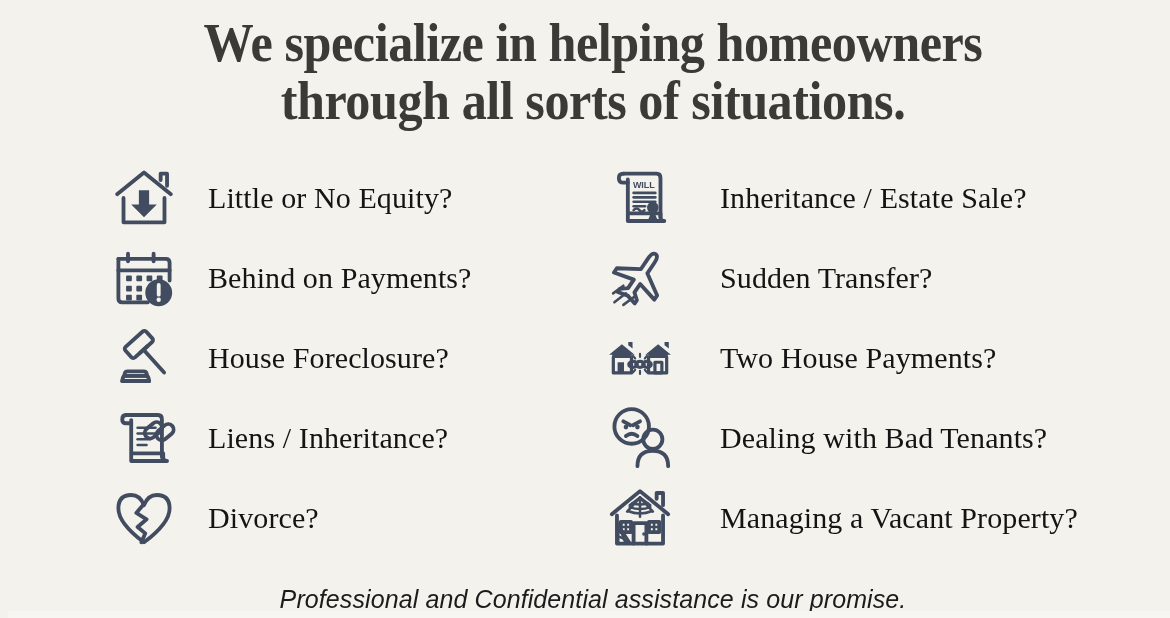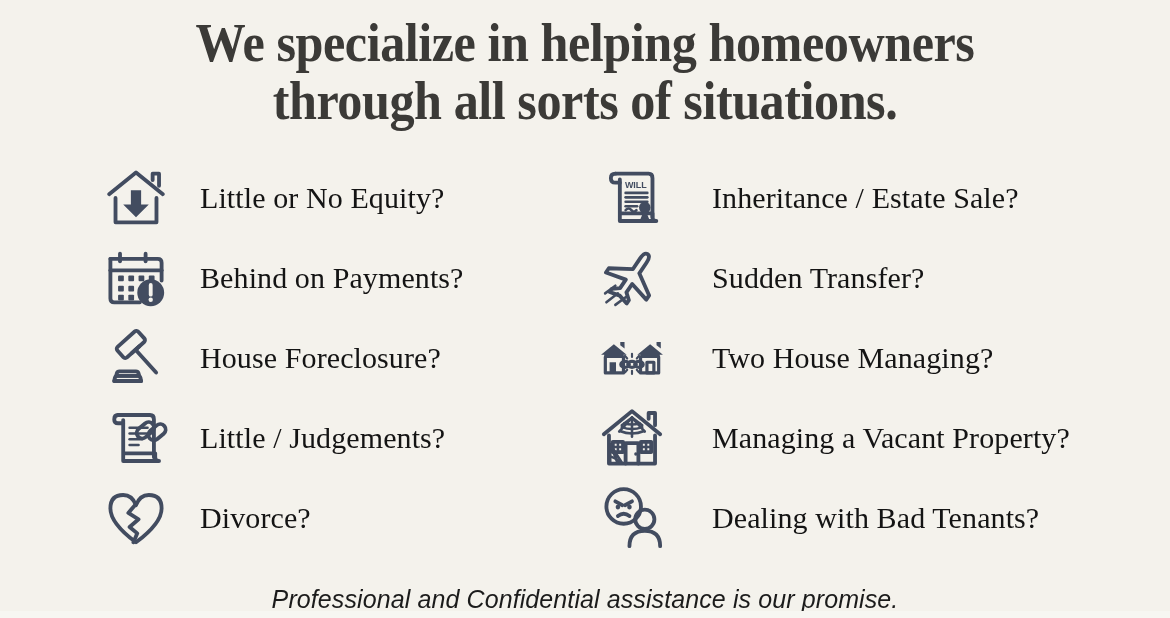--- a/index.html
+++ b/index.html
@@ -15,20 +15,21 @@
     font-family: "Liberation Sans", sans-serif;
     -webkit-font-smoothing: antialiased;
   }
 
   #slide {
     position: relative;
     width: 1048px;
     height: 618px;
     background: #f4f2ec;
     box-sizing: border-box;
+    margin-left: 8px;
   }
 
   
   #bottom-strip {
     position: absolute;
     left: 0;
     bottom: 0;
     width: 1170px;
     height: 7px;
     background: #f7f6f2;
@@ -204,21 +205,21 @@
           <path class="ic-thin" d="M40 34 L68 34"></path>
           <path class="ic-thin" d="M40 43 L68 43"></path>
           <path class="ic-thin" d="M40 52 L60 52"></path>
           <path class="ic-thin" d="M40 61 L54 61"></path>
           <g transform="translate(52 40) rotate(-40)">
             <rect class="ic" x="-4" y="-2" width="30" height="17" rx="8.5"></rect>
             <rect class="ic" x="8" y="12" width="30" height="17" rx="8.5"></rect>
           </g>
         </svg>
       </span>
-      <span class="reason-label">Little / Judgements?</span>
+      <span class="reason-label">Liens / Inheritance?</span>
     </div>
 
     <div class="reason-row">
       <span class="reason-icon">
         <svg viewBox="0 0 100 100" aria-hidden="true">
           <path class="ic" d="M50 30 Q44 14 30 14 Q10 14 10 35 Q10 58 50 88 Q90 58 90 35 Q90 14 70 14 Q56 14 50 30 Z"></path>
           <path class="ic" d="M50 28 L38 42 L54 52 L40 64 L52 74 L46 88"></path>
         </svg>
       </span>
       <span class="reason-label">Divorce?</span>
@@ -280,21 +281,37 @@
           <ellipse class="ic" cx="73" cy="62" rx="8" ry="5.5" stroke-width="5"></ellipse>
 
           <path class="ic-thin" d="M60 48 L60 42"></path>
           <path class="ic-thin" d="M51 51 L47 46"></path>
           <path class="ic-thin" d="M69 51 L73 46"></path>
           <path class="ic-thin" d="M60 74 L60 80"></path>
           <path class="ic-thin" d="M51 72 L47 77"></path>
           <path class="ic-thin" d="M69 72 L73 77"></path>
         </svg>
       </span>
-      <span class="reason-label">Two House Managing?</span>
+      <span class="reason-label">Two House Payments?</span>
+    </div>
+
+    <div class="reason-row">
+      <span class="reason-icon">
+        <svg viewBox="0 0 100 100" aria-hidden="true">
+          <circle class="ic" cx="37" cy="32" r="27"></circle>
+          <path class="ic" d="M24 24 L35 30" stroke-width="5"></path>
+          <path class="ic" d="M50 24 L39 30" stroke-width="5"></path>
+          <circle class="ic-fill" cx="28" cy="33" r="3.6"></circle>
+          <circle class="ic-fill" cx="46" cy="33" r="3.6"></circle>
+          <path class="ic" d="M28 47 Q37 40 46 47" stroke-width="5"></path>
+          <circle class="ic" cx="70" cy="52" r="15"></circle>
+          <path class="ic" d="M46 94 Q46 70 70 70 Q94 70 94 94"></path>
+        </svg>
+      </span>
+      <span class="reason-label">Dealing with Bad Tenants?</span>
     </div>
 
     <div class="reason-row">
       <span class="reason-icon">
         <svg viewBox="0 0 100 100" aria-hidden="true">
           <path class="ic" d="M6 44 L50 8 L94 44" stroke-width="5"></path>
           <path class="ic" d="M76 20 L76 11 L86 11 L86 30" stroke-width="5"></path>
           <path class="ic" d="M14 46 L14 90 L86 90 L86 46" stroke-width="5"></path>
 
           <path class="ic" d="M40 90 L40 58 L60 58 L60 90" stroke-width="5"></path>
@@ -321,35 +338,19 @@
             <path d="M16 60 L34 88"></path>
             <path d="M16 60 L27 88"></path>
             <path d="M16 70 Q24 74 26 80"></path>
             <path d="M16 79 Q27 82 31 88"></path>
           </g>
         </svg>
       </span>
       <span class="reason-label">Managing a Vacant Property?</span>
     </div>
 
-    <div class="reason-row">
-      <span class="reason-icon">
-        <svg viewBox="0 0 100 100" aria-hidden="true">
-          <circle class="ic" cx="37" cy="32" r="27"></circle>
-          <path class="ic" d="M24 24 L35 30" stroke-width="5"></path>
-          <path class="ic" d="M50 24 L39 30" stroke-width="5"></path>
-          <circle class="ic-fill" cx="28" cy="33" r="3.6"></circle>
-          <circle class="ic-fill" cx="46" cy="33" r="3.6"></circle>
-          <path class="ic" d="M28 47 Q37 40 46 47" stroke-width="5"></path>
-          <circle class="ic" cx="70" cy="52" r="15"></circle>
-          <path class="ic" d="M46 94 Q46 70 70 70 Q94 70 94 94"></path>
-        </svg>
-      </span>
-      <span class="reason-label">Dealing with Bad Tenants?</span>
-    </div>
-
   </div>
 
   <div id="footer-note">Professional and Confidential assistance is our promise.</div>
 
   <div id="bottom-strip"></div>
 
 </div>
 
 </body></html>

